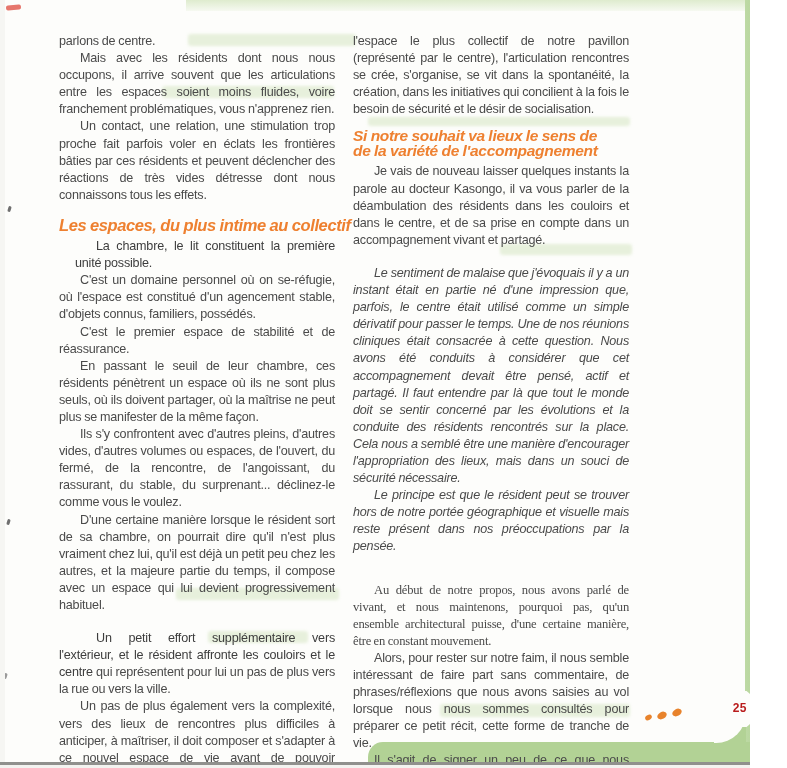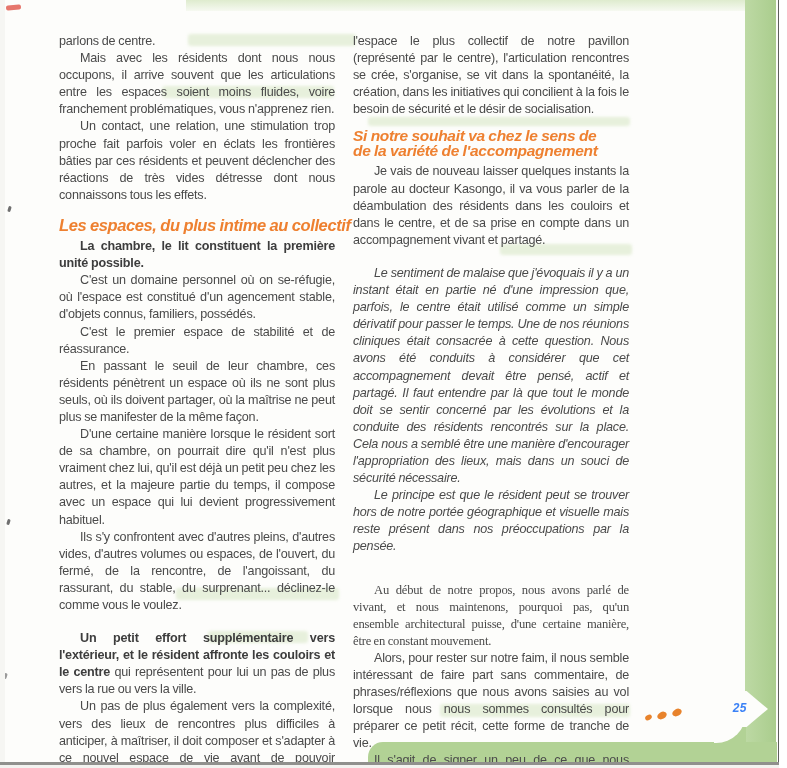--- a/index.html
+++ b/index.html
@@ -1,34 +1,33 @@
 <!DOCTYPE html>
 <html><head>
 <meta charset="utf-8">
 <style>
   html,body { margin:0; padding:0; background:#ffffff; }
   .page {
     position:relative; width:750px; height:768px;
     background:#fdfdfb; overflow:hidden;
     font-family:"Liberation Sans", sans-serif;
     color:#4a4a4a;
-    padding-left:29px;
   }
   
   .col {
     position:absolute; top:33px; width:276px;
     font-size:12.6px; line-height:17.1px;
     letter-spacing:-0.2px; word-spacing:-0.4px;
     text-align:justify;
   }
   .col-left  { left:59px; }
   .col-right { left:353px; }
   p { margin:0; text-indent:21px; }
   p.noindent { text-indent:0; }
-  .b { font-weight:bold; color:#3d3d3d; }
+  .b { font-weight:normal; color:#3d3d3d;margin-left:16px; }
   .it { font-style:italic; }
   .gap  { margin-top:16px; }
   .gap2 { margin-top:26px;font-family:Liberation Serif, serif; }
   .head-left {
     margin:13px 0 4px; text-indent:0;
     color:#ee8030; font-style:italic; font-weight:bold;
     font-size:16.5px; letter-spacing:-0.4px; white-space:nowrap;
     text-align:right;
   }
   .head-right {
@@ -55,22 +54,22 @@
     position:absolute; left:714px; top:710px; width:32px; height:33px;
     background:#fdfdfb; border-bottom-right-radius:30px;
   }
   .tab {
     position:absolute; left:701px; top:691px; width:67px; height:36px;
     background:#fdfdfb;
     clip-path:polygon(0 0, 68% 0, 100% 50%, 68% 100%, 0 100%);
   }
   .tab .num {
     position:absolute; right:21px; top:10px;
-    font-style:italic; font-weight:bold; font-size:12px;
-    color:#3b82f6; letter-spacing:0.5px;
+    font-weight:bold; font-size:12px;
+    color:#b91c1c; letter-spacing:0.5px;
   }
   
   .edge-dark   { position:absolute; left:778px; top:0; width:3px; height:768px; background:#5f5f5d; }
   .edge-light  { position:absolute; left:781px; top:0; width:6px; height:768px; background:#e8e8e5; }
   .bottom-line { position:absolute; left:0; top:762px; width:787px; height:3px; background:#90908d; }
   .bottom-below{ position:absolute; left:0; top:765px; width:787px; height:3px; background:#f3f3f0; }
   .left-shade  { position:absolute; left:0; top:0; width:5px; height:768px; background:#f6f6f3; }
   
   .ghost { position:absolute; background:rgba(183,211,148,0.30); filter:blur(1.5px); border-radius:3px; }
   .g1 { left:188px; top:34px;  width:168px; height:12px; }
@@ -121,31 +120,31 @@
 
   <div class="col col-left">
     <p class="noindent">parlons de centre.</p>
     <p>Mais avec les résidents dont nous nous occupons, il arrive souvent que les articulations entre les espaces soient moins fluides, voire franchement problématiques, vous n'apprenez rien.</p>
     <p>Un contact, une relation, une stimulation trop proche fait parfois voler en éclats les frontières bâties par ces résidents et peuvent déclencher des réactions de très vides détresse dont nous connaissons tous les effets.</p>
     <div class="head-left">Les espaces, du plus intime au collectif</div>
     <p class="b">La chambre, le lit constituent la première unité possible.</p>
     <p>C'est un domaine personnel où on se-réfugie, où l'espace est constitué d'un agencement stable, d'objets connus, familiers, possédés.</p>
     <p>C'est le premier espace de stabilité et de réassurance.</p>
     <p>En passant le seuil de leur chambre, ces résidents pénètrent un espace où ils ne sont plus seuls, où ils doivent partager, où la maîtrise ne peut plus se manifester de la même façon.</p>
+    <p>Ils s'y confrontent avec d'autres pleins, d'autres vides, d'autres volumes ou espaces, de l'ouvert, du fermé, de la rencontre, de l'angoissant, du rassurant, du stable, du surprenant... déclinez-le comme vous le voulez.</p>
     <p>D'une certaine manière lorsque le résident sort de sa chambre, on pourrait dire qu'il n'est plus vraiment chez lui, qu'il est déjà un petit peu chez les autres, et la majeure partie du temps, il compose avec un espace qui lui devient progressivement habituel.</p>
-    <p>Ils s'y confrontent avec d'autres pleins, d'autres vides, d'autres volumes ou espaces, de l'ouvert, du fermé, de la rencontre, de l'angoissant, du rassurant, du stable, du surprenant... déclinez-le comme vous le voulez.</p>
     <p class="gap"><span class="b">Un petit effort supplémentaire vers l'extérieur, et le résident affronte les couloirs et le centre</span><span> qui représentent pour lui un pas de plus vers la rue ou vers la ville.</span></p>
     <p>Un pas de plus également vers la complexité, vers des lieux de rencontres plus difficiles à anticiper, à maîtriser, il doit composer et s'adapter à ce nouvel espace de vie avant de pouvoir commencer à l'assimiler dans sa diversité.</p>
 
   </div>
 
   <div class="col col-right">
     <p class="noindent">l'espace le plus collectif de notre pavillon (représenté par le centre), l'articulation rencontres se crée, s'organise, se vit dans la spontanéité, la création, dans les initiatives qui concilient à la fois le besoin de sécurité et le désir de socialisation.</p>
     <div class="head-right">
-      <div>Si notre souhait va chez le sens de</div>
+      <div>Si notre souhait va lieux le sens de</div>
       <div>de la variété de l'accompagnement</div>
     </div>
     <p>Je vais de nouveau laisser quelques instants la parole au docteur Kasongo, il va vous parler de la déambulation des résidents dans les couloirs et dans le centre, et de sa prise en compte dans un accompagnement vivant et partagé.</p>
     <p class="it gap">Le sentiment de malaise que j'évoquais il y a un instant était en partie né d'une impression que, parfois, le centre était utilisé comme un simple dérivatif pour passer le temps. Une de nos réunions cliniques était consacrée à cette question. Nous avons été conduits à considérer que cet accompagnement devait être pensé, actif et partagé. Il faut entendre par là que tout le monde doit se sentir concerné par les évolutions et la conduite des résidents rencontrés sur la place. Cela nous a semblé être une manière d'encourager l'appropriation des lieux, mais dans un souci de sécurité nécessaire.</p>
     <p class="it">Le principe est que le résident peut se trouver hors de notre portée géographique et visuelle mais reste présent dans nos préoccupations par la pensée.</p>
     <p class="gap2">Au début de notre propos, nous avons parlé de vivant, et nous maintenons, pourquoi pas, qu'un ensemble architectural puisse, d'une certaine manière, être en constant mouvement.</p>
     <p>Alors, pour rester sur notre faim, il nous semble intéressant de faire part sans commentaire, de phrases/réflexions que nous avons saisies au vol lorsque nous nous sommes consultés pour préparer ce petit récit, cette forme de tranche de vie.</p>
     <p>Il s'agit de signer un peu de ce que nous évoquions plus haut, à savoir, de ce que nous ressentons de notre centre, ou de ce que nous en imaginons.</p>
 
   </div>

